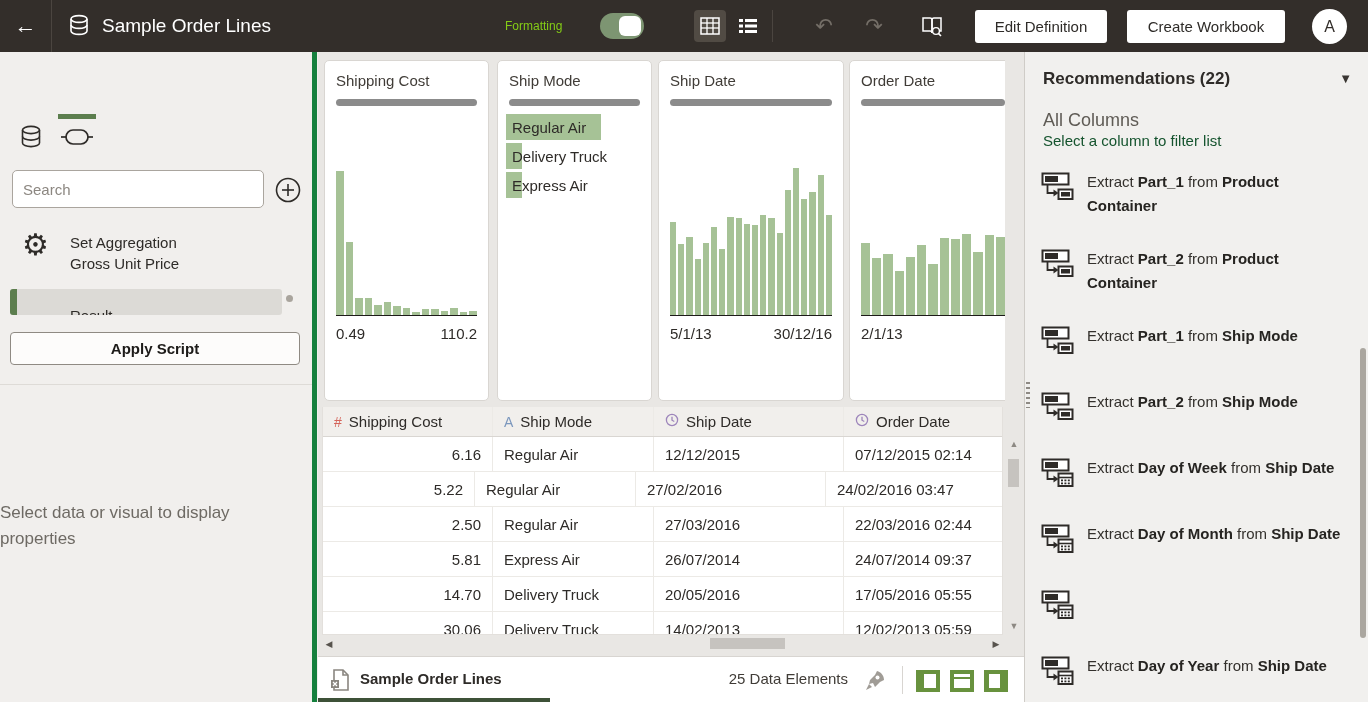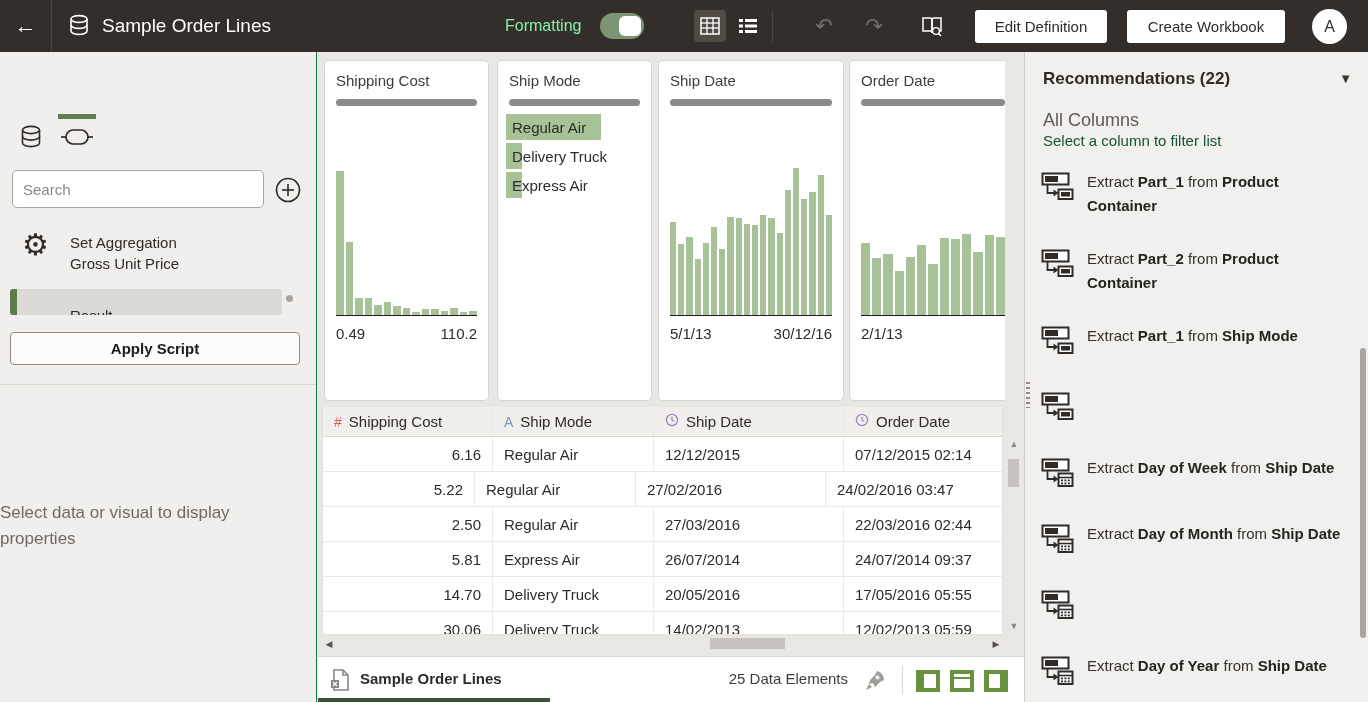--- a/index.html
+++ b/index.html
@@ -6,32 +6,32 @@
   html,body { width:1368px; height:702px; overflow:hidden; }
   body { font-family: "Liberation Sans", sans-serif; color:#2e2b28; background:#f1efed; }
   .screen { position:relative; width:1368px; height:702px; overflow:hidden; }
 
   
   .topbar { position:absolute; left:0; top:0; width:1368px; height:52px; background:#332e2a; }
   .topbar .abs { position:absolute; top:0; height:52px; display:flex; align-items:center; }
   .back-btn { left:0; width:52px; justify-content:center; color:#fff; font-size:22px; cursor:pointer; border-right:1px solid #4b4540; }
   .tb-dbicon { left:68px; }
   .tb-title { left:102px; color:#fff; font-size:19px; }
-  .fmt-label { left:505px; color:#86efac; font-size:16px; }
+  .fmt-label { left:505px; color:#84cc16; font-size:12px; }
   .toggle { position:absolute; left:600px; top:13px; width:44px; height:26px; border-radius:13px; background:#7d9572; cursor:pointer; }
   .toggle .knob { position:absolute; right:3px; top:3px; width:22px; height:20px; border-radius:6px; background:#fff; }
   .iconbtn { position:absolute; top:10px; width:32px; height:32px; border-radius:4px; display:flex; align-items:center; justify-content:center; cursor:pointer; }
   .iconbtn.sel { background:#514b44; }
   .tb-div { position:absolute; top:10px; width:1px; height:32px; background:#4b4540; }
   .dim { color:#746e67; font-size:21px; }
   .tb-btn { position:absolute; top:10px; height:33px; background:#fff; color:#2e2b28; border:none; border-radius:3px; font-size:15px; font-family:inherit; padding:0 14px; cursor:pointer; }
   .avatar { position:absolute; left:1312px; top:9px; width:35px; height:35px; border-radius:50%; background:#fff; color:#332e2a; font-size:16px; display:flex; align-items:center; justify-content:center; cursor:pointer; }
 
   
-  .sidebar { position:absolute; left:0; top:52px; width:317px; height:650px; background:#f1efed; border-right:1px solid #15803d; }
+  .sidebar { position:absolute; left:0; top:52px; width:317px; height:650px; background:#f1efed; border-right:5px solid #15803d; }
   .side-tab { position:absolute; top:62px; width:34px; height:34px; display:flex; align-items:center; justify-content:center; cursor:pointer; }
   .tab-indicator { position:absolute; left:58px; top:62px; width:38px; height:5px; background:#5c7e4e; }
   .side-tab.t1 { left:14px; top:68px; } .side-tab.t2 { left:60px; top:68px; }
   .search-box { position:absolute; left:12px; top:118px; width:252px; height:38px; background:#fff; border:1px solid #aaa59e; border-radius:5px; font-size:15px; font-family:inherit; padding:0 10px; color:#2e2b28; }
   .search-box::placeholder { color:#8c8781; }
   .add-btn { position:absolute; left:274px; top:124px; width:28px; height:28px; cursor:pointer; }
   .gear { position:absolute; left:22px; top:178px; font-size:30px; line-height:30px; color:#2e2b28; }
   .step-text { position:absolute; left:70px; top:180px; font-size:15px; line-height:21px; }
   .partial-step { position:absolute; left:10px; top:237px; width:272px; height:26px; background:#dcdad6; border-radius:3px; overflow:hidden; cursor:pointer; }
   .partial-step .gbar { position:absolute; left:0; top:0; bottom:0; width:7px; background:#5c7e4e; }
@@ -451,20 +451,21 @@
         </div>
         <div class="rec-item">
           <span><svg width="34" height="32" viewBox="0 0 34 32">
               <rect x="1.5" y="2.5" width="26" height="11" fill="#fff" stroke="#2e2b28" stroke-width="2"></rect>
               <rect x="4" y="5" width="13" height="6" fill="#2e2b28"></rect>
               <path d="M6.5 13.5v8.5h7" fill="none" stroke="#2e2b28" stroke-width="1.8"></path>
               <path d="M12.5 18.5l5 3.5-5 3.5z" fill="#2e2b28"></path>
               <rect x="17.5" y="18.5" width="14" height="9.5" fill="#fff" stroke="#2e2b28" stroke-width="2"></rect>
               <rect x="20" y="21" width="9" height="4.5" fill="#2e2b28"></rect>
             </svg></span>
+          <p><span>Extract </span><b>Part_2</b><span> from </span><b>Ship Mode</b></p>
         </div>
         <div class="rec-item">
           <span><svg width="34" height="32" viewBox="0 0 34 32">
               <rect x="1.5" y="2.5" width="26" height="11" fill="#fff" stroke="#2e2b28" stroke-width="2"></rect>
               <rect x="4" y="5" width="13" height="6" fill="#2e2b28"></rect>
               <path d="M6.5 13.5v8.5h7" fill="none" stroke="#2e2b28" stroke-width="1.8"></path>
               <path d="M12.5 18.5l5 3.5-5 3.5z" fill="#2e2b28"></path>
               <rect x="17.5" y="16.5" width="14" height="12.5" fill="#fff" stroke="#2e2b28" stroke-width="2"></rect>
               <line x1="17.5" y1="20.5" x2="31.5" y2="20.5" stroke="#2e2b28" stroke-width="1.6"></line>
               <rect x="20" y="22.5" width="2" height="1.8" fill="#2e2b28"></rect>

